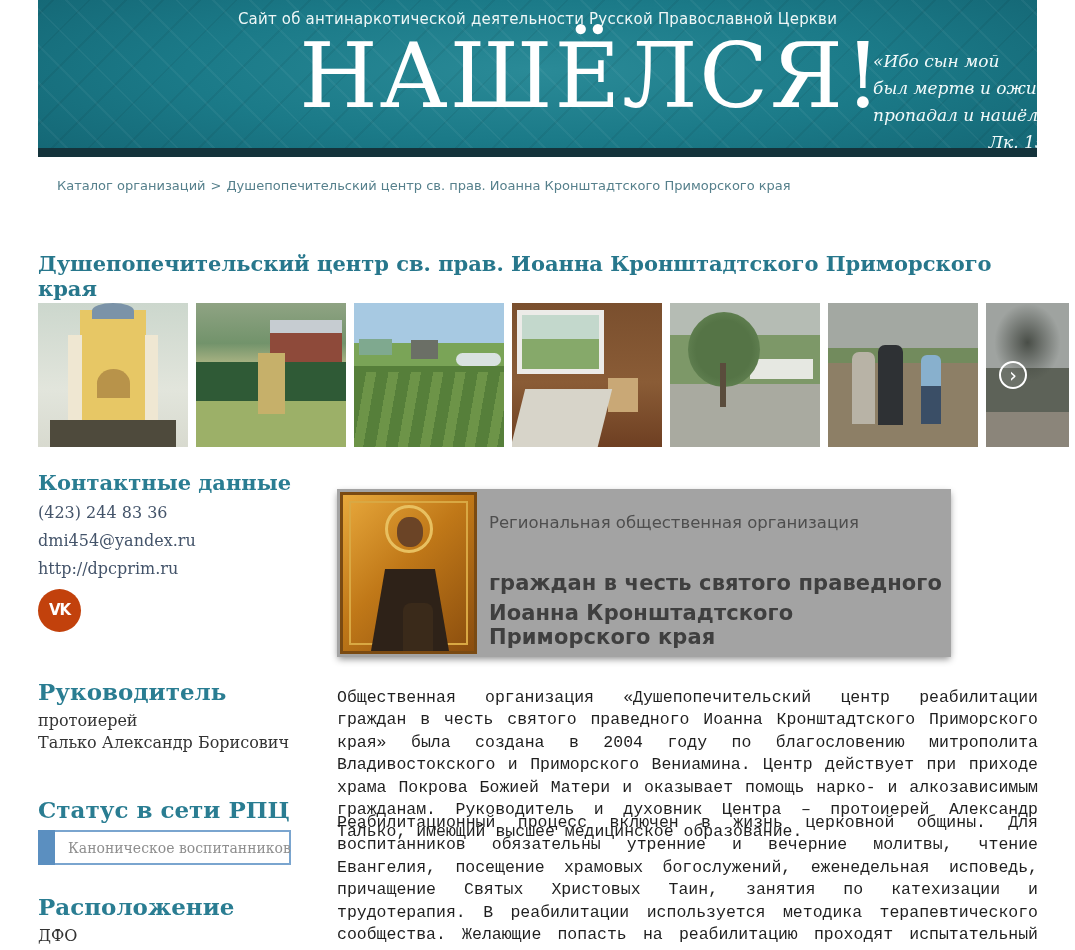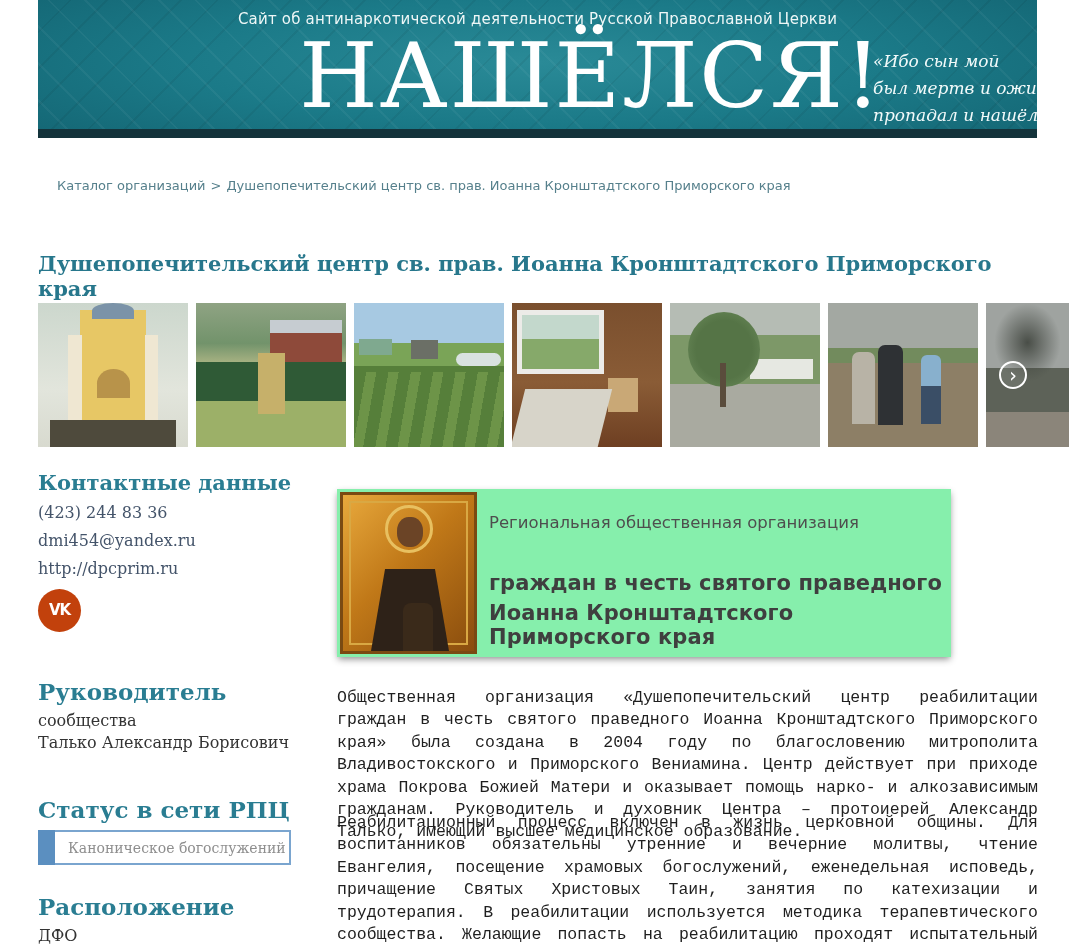--- a/index.html
+++ b/index.html
@@ -1,21 +1,21 @@
 <!DOCTYPE html>
 <html><head>
 <meta charset="utf-8">
 <style>
   * { margin:0; padding:0; box-sizing:border-box; }
   html,body { width:1075px; height:950px; background:#fff; overflow:hidden;
               font-family:"DejaVu Serif", serif; }
 
   
   #header {
-    position:absolute; left:38px; top:0; width:999px; height:138px;
+    position:absolute; left:38px; top:0; width:999px; height:157px;
     background:
       repeating-linear-gradient(45deg, rgba(255,255,255,0.045) 0 2px, transparent 2px 26px),
       repeating-linear-gradient(-45deg, rgba(0,0,0,0.055) 0 2px, transparent 2px 26px),
       radial-gradient(ellipse 70% 90% at 50% 45%, #2a8a97 0%, #1b7a88 50%, #136371 100%);
     overflow:hidden;
   }
   #header::after { content:""; position:absolute; left:0; bottom:0; width:100%; height:9px;
     background:#14333b; }
   .site-subtitle {
     position:absolute; left:0; top:10px; width:100%; text-align:center;
@@ -118,21 +118,21 @@
 
   #status-box { position:absolute; left:38px; top:830px; width:253px; height:35px;
     border:2px solid #7aa5cf; background:#fff; cursor:pointer; }
   #status-box .block { position:absolute; left:-2px; top:-2px; width:17px; height:35px;
     background:#5b8fc0; }
   #status-box .val { position:absolute; left:28px; top:8px;
     font-family:"DejaVu Serif", serif; font-size:14px; color:#8e8e8e; white-space:nowrap; }
 
   
   #org-banner { position:absolute; left:337px; top:489px; width:614px; height:168px;
-    background:#86efac; box-shadow:0 3px 7px -1px rgba(0,0,0,0.45); }
+    background:#a3a3a3; box-shadow:0 3px 7px -1px rgba(0,0,0,0.45); }
   #org-icon { position:absolute; left:3px; top:3px; width:137px; height:162px;
     background:linear-gradient(135deg,#e8a93c 0%,#c07818 45%,#8a4d0e 100%);
     border:3px solid #7a4a12; }
   #org-icon .frame { position:absolute; left:6px; top:6px; right:6px; bottom:6px;
     border:2px solid #d9a843; }
   #org-icon .halo { position:absolute; left:42px; top:10px; width:48px; height:48px;
     border:3px solid #e8c060; border-radius:50%; }
   #org-icon .head { position:absolute; left:54px; top:22px; width:26px; height:30px;
     background:#6b4426; border-radius:45%; }
   #org-icon .body { position:absolute; left:28px; bottom:0; width:78px; height:82px;
@@ -213,27 +213,27 @@
 
 <h2 class="side-heading" style="top:470px; font-size:21px;">Контактные данные</h2>
 <div class="side-text" style="top:503px;">(423) 244 83 36</div>
 <a class="side-text side-link" style="top:531px;">dmi454@yandex.ru</a>
 <a class="side-text side-link" style="top:559px;">http://dpcprim.ru</a>
 <div id="vk-icon">
     <span>VK</span>
   </div>
 
 <h2 class="side-heading" style="top:678px; font-size:23px;">Руководитель</h2>
-<div class="side-text plain" style="top:711px;">сообщества</div>
+<div class="side-text plain" style="top:711px;">протоиерей</div>
 <div class="side-text plain" style="top:733px;">Талько Александр Борисович</div>
 
 <h2 class="side-heading" style="top:796px; font-size:23px;">Статус в сети РПЦ</h2>
 <div id="status-box">
   <div class="block"></div>
-  <div class="val">Каноническое богослужений</div>
+  <div class="val">Каноническое воспитанников</div>
 </div>
 
 <h2 class="side-heading" style="top:893px; font-size:23px;">Расположение</h2>
 <div class="side-text plain" style="top:926px;">ДФО</div>
 
 <div id="org-banner">
   <div id="org-icon">
     <div class="frame"></div>
       <div class="halo"></div>
       <div class="head"></div>

